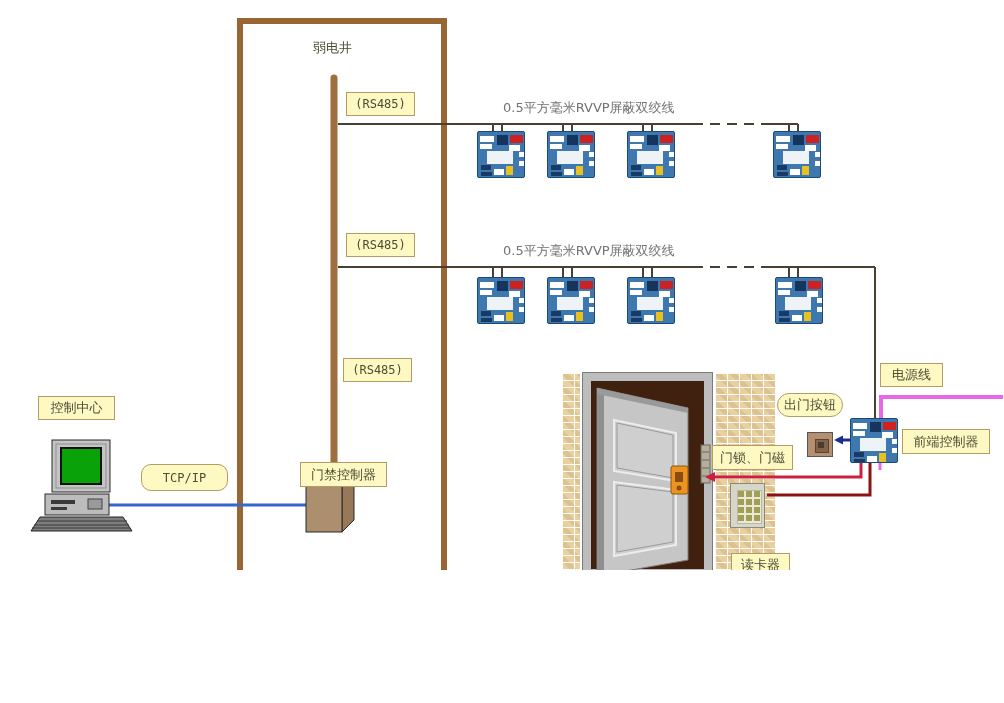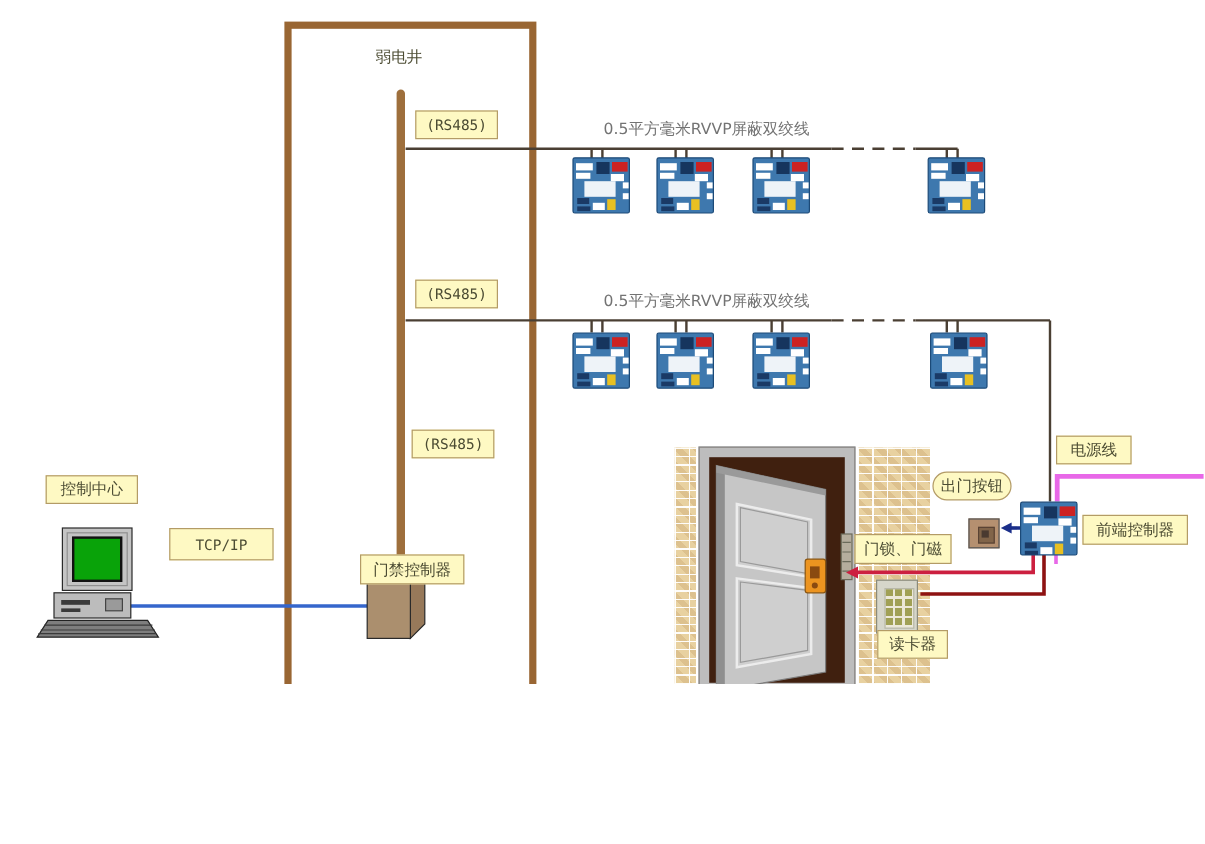--- a/index.html
+++ b/index.html
@@ -197,28 +197,28 @@
   <div class="abs pcb" style="left:547px;top:277px;"></div>
   <div class="abs pcb" style="left:627px;top:277px;"></div>
   <div class="abs pcb" style="left:775px;top:277px;"></div>
 
   <div class="abs pcb" style="left:850px;top:418px;width:48px;height:45px;"></div>
 
   <div class="abs caption" style="left:503px;top:99px;">0.5平方毫米RVVP屏蔽双绞线</div>
   <div class="abs caption" style="left:503px;top:242px;">0.5平方毫米RVVP屏蔽双绞线</div>
 
   <div class="abs lbl" style="left:38px;top:396px;width:77px;height:24px;">控制中心</div>
-  <div class="abs lbl mono" style="left:141px;top:440px;width:87px;height:27px;">TCP/IP</div>
+  <div class="abs lbl mono" style="left:141px;top:464px;width:87px;height:27px;border-radius:10px;">TCP/IP</div>
   <div class="abs lbl mono" style="left:346px;top:92px;width:69px;height:24px;">(RS485)</div>
   <div class="abs lbl mono" style="left:346px;top:233px;width:69px;height:24px;">(RS485)</div>
   <div class="abs lbl mono" style="left:343px;top:358px;width:69px;height:24px;">(RS485)</div>
   <div class="abs lbl" style="left:300px;top:427px;width:87px;height:25px;margin-top:35px;">门禁控制器</div>
   <div class="abs lbl" style="left:777px;top:393px;width:66px;height:24px;border-radius:12px;">出门按钮</div>
   <div class="abs lbl" style="left:712px;top:445px;width:81px;height:25px;">门锁、门磁</div>
-  <div class="abs lbl" style="left:731px;top:525px;width:59px;height:24px;">读卡器</div>
+  <div class="abs lbl" style="left:731px;top:553px;width:59px;height:24px;">读卡器</div>
   <div class="abs lbl" style="left:880px;top:363px;width:63px;height:24px;">电源线</div>
   <div class="abs lbl" style="left:902px;top:415px;width:88px;height:25px;margin-top:14px;">前端控制器</div>
 
   <div class="abs notes">
     <div class="note-line first">备注：采用86底盒把前端控制与出门按钮安装在一起</div>
     <div class="note-line indent">读卡器接线采用6芯电子线，0.3平方毫米RVV</div>
     <div class="note-line indent">门磁接线采用2芯电子线，0.5平方毫米RVV</div>
     <div class="note-line indent">门锁接线采用2芯电子线，1.0平方毫米RVV</div>
     <div class="note-line indent">出门按钮采用2芯电子线，0.5平方毫米RVV</div>
     <div class="note-line indent">电源接线采用2芯电子线，1.5平方毫米RVV</div>

